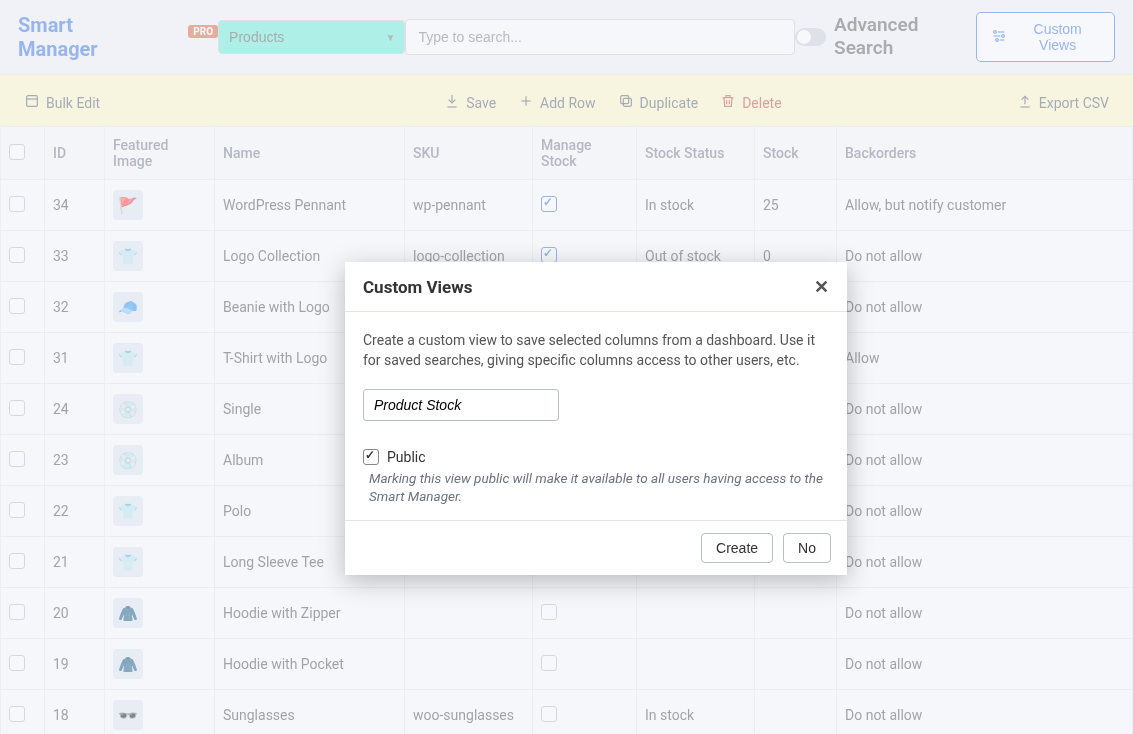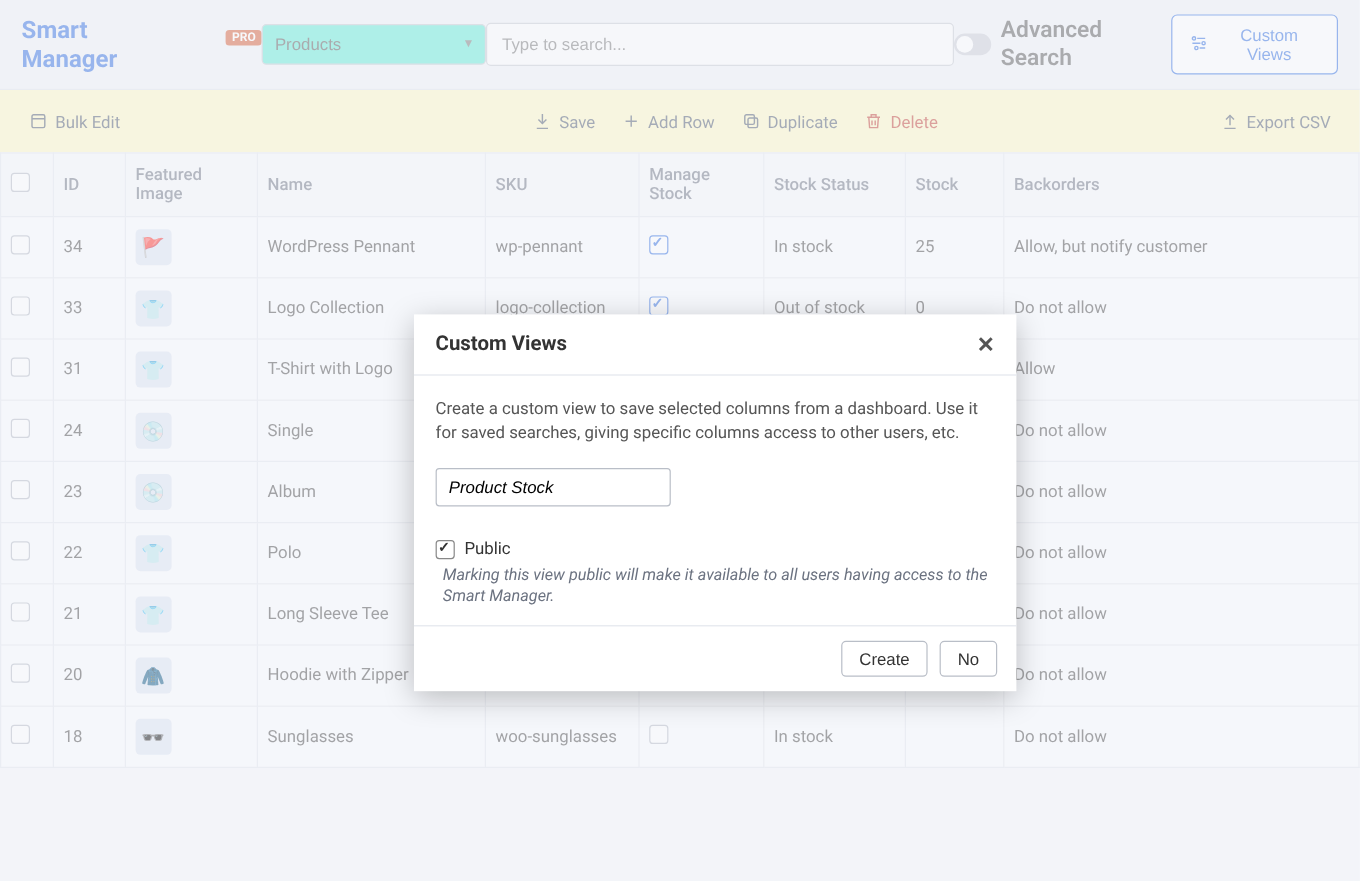--- a/index.html
+++ b/index.html
@@ -176,20 +176,31 @@
         <td><span class="thumb">👕</span></td>
         <td>Logo Collection</td>
         <td>logo-collection</td>
         <td class="col-manage"><span class="chk checked"></span></td>
         <td class="out-stock">Out of stock</td>
         <td class="out-stock">0</td>
         <td class="do-not-allow">Do not allow</td>
       </tr>
       <tr>
         <td class="checkbox-cell"><span class="chk"></span></td>
+        <td>32</td>
+        <td><span class="thumb">🧢</span></td>
+        <td>Beanie with Logo</td>
+        <td></td>
+        <td class="col-manage"><span class="chk"></span></td>
+        <td class=""></td>
+        <td class=""></td>
+        <td class="do-not-allow">Do not allow</td>
+      </tr>
+      <tr>
+        <td class="checkbox-cell"><span class="chk"></span></td>
         <td>31</td>
         <td><span class="thumb">👕</span></td>
         <td>T-Shirt with Logo</td>
         <td></td>
         <td class="col-manage"><span class="chk"></span></td>
         <td class=""></td>
         <td class=""></td>
         <td class="">Allow</td>
       </tr>
       <tr>
@@ -234,20 +245,31 @@
         <td class="col-manage"><span class="chk"></span></td>
         <td class=""></td>
         <td class=""></td>
         <td class="do-not-allow">Do not allow</td>
       </tr>
       <tr>
         <td class="checkbox-cell"><span class="chk"></span></td>
         <td>20</td>
         <td><span class="thumb">🧥</span></td>
         <td>Hoodie with Zipper</td>
+        <td></td>
+        <td class="col-manage"><span class="chk"></span></td>
+        <td class=""></td>
+        <td class=""></td>
+        <td class="do-not-allow">Do not allow</td>
+      </tr>
+      <tr>
+        <td class="checkbox-cell"><span class="chk"></span></td>
+        <td>19</td>
+        <td><span class="thumb">🧥</span></td>
+        <td>Hoodie with Pocket</td>
         <td></td>
         <td class="col-manage"><span class="chk"></span></td>
         <td class=""></td>
         <td class=""></td>
         <td class="do-not-allow">Do not allow</td>
       </tr>
       <tr>
         <td class="checkbox-cell"><span class="chk"></span></td>
         <td>18</td>
         <td><span class="thumb">🕶️</span></td>

